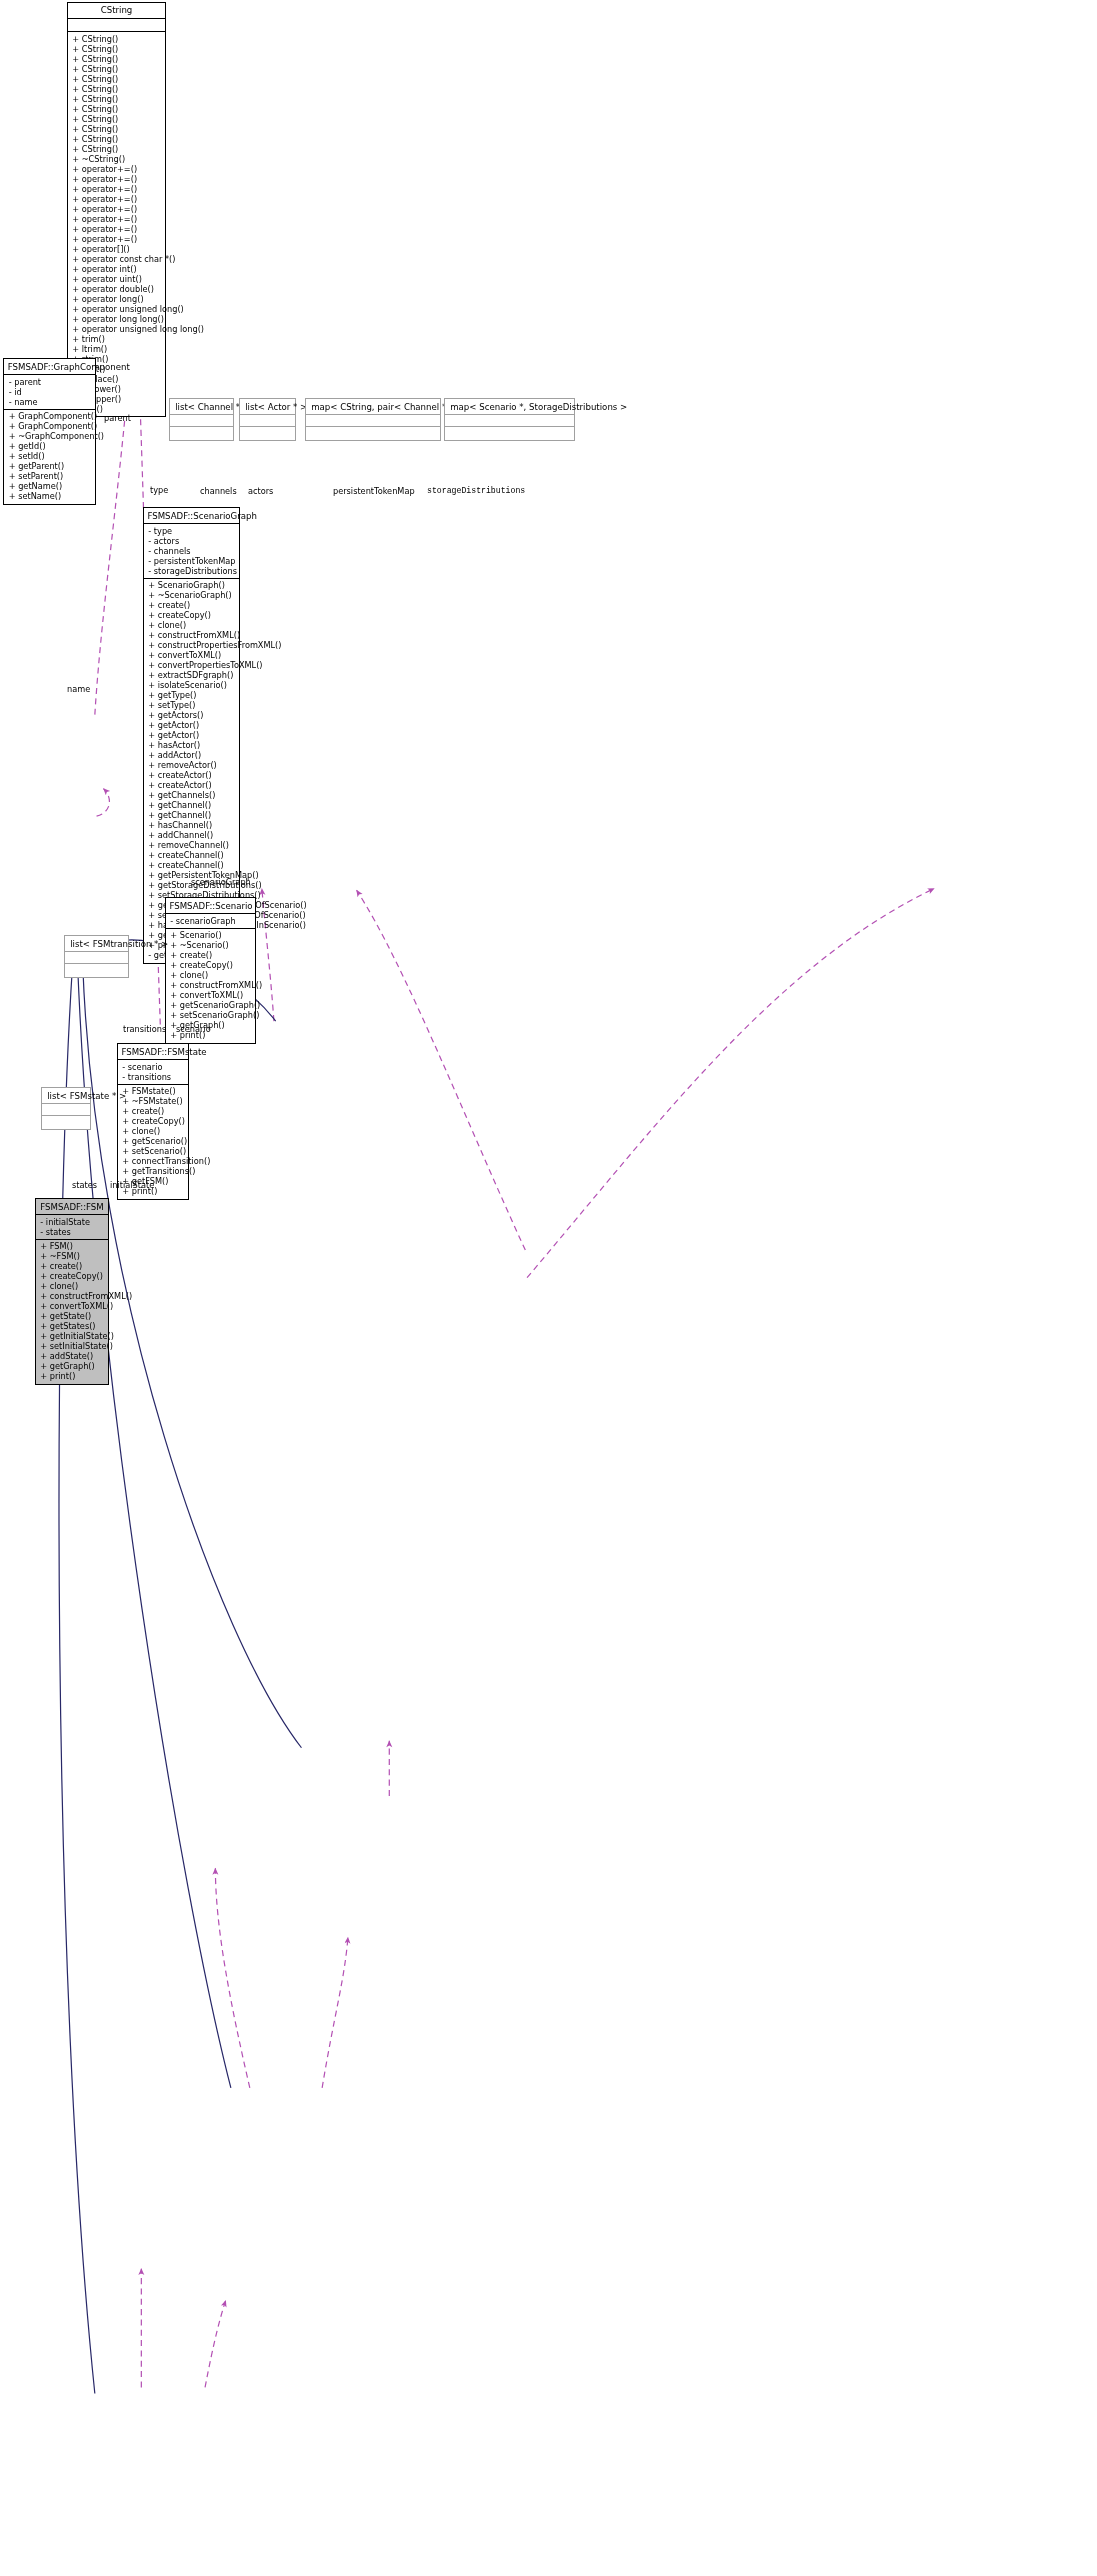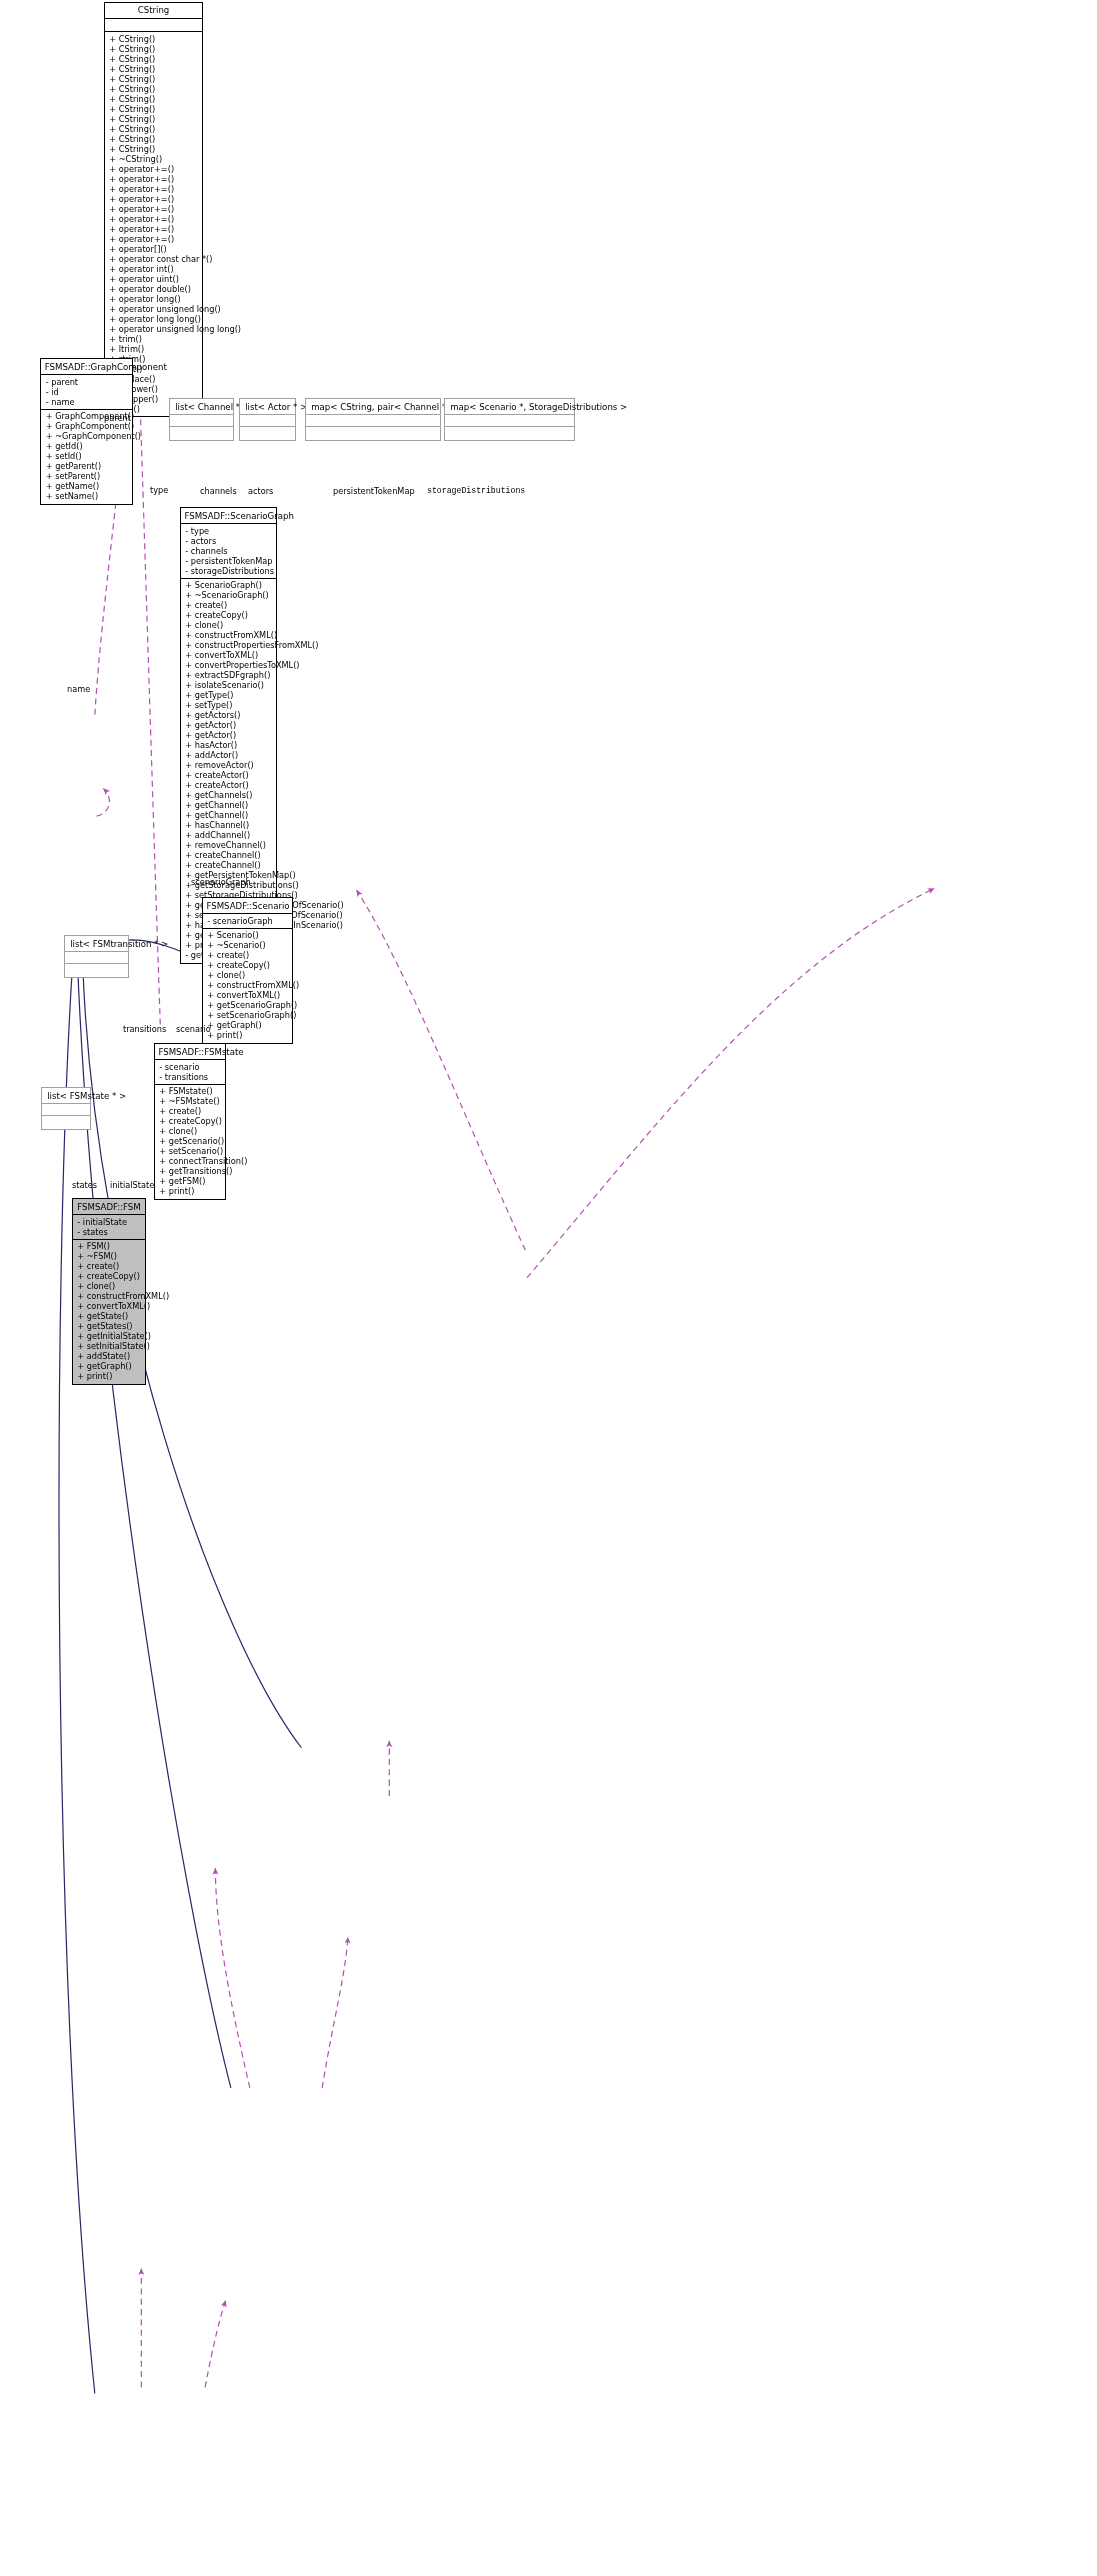--- a/index.html
+++ b/index.html
@@ -24,21 +24,20 @@
   }
   
   .umlbox{
     position:absolute;
     box-sizing:border-box;
     background:#ffffff;
     border:0.9px solid #000000;
     font-size:8.2px;
     line-height:10px;
     z-index:5;
-    margin-left:37px;
   }
   .umlbox.filled{
     background:#bfbfbf;
   }
   .umlbox .title{
     text-align:center;
     padding:2.6px 3.4px 2.6px 3.4px;
     border-bottom:0.9px solid #000000;
     font-size:8.6px;
     white-space:nowrap;

